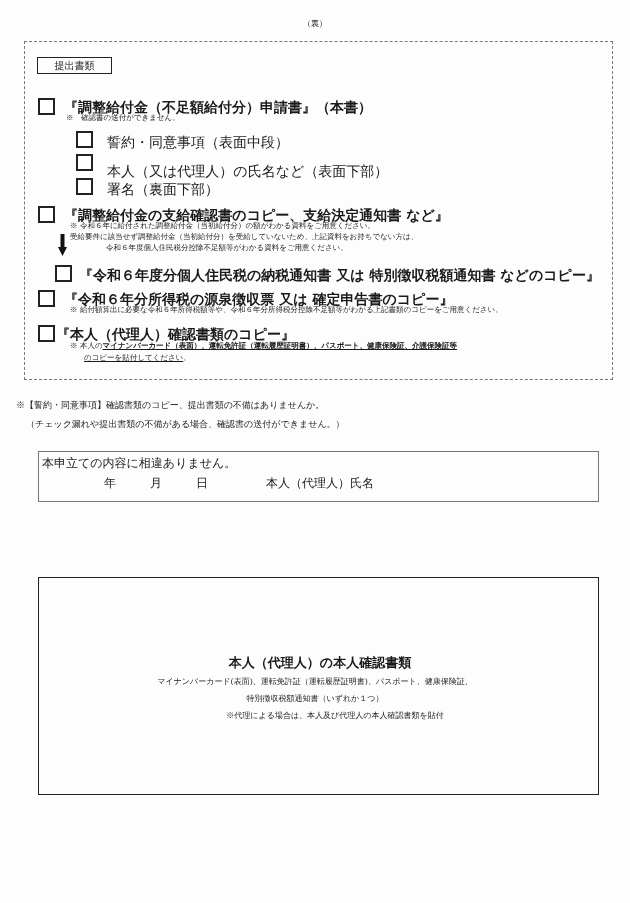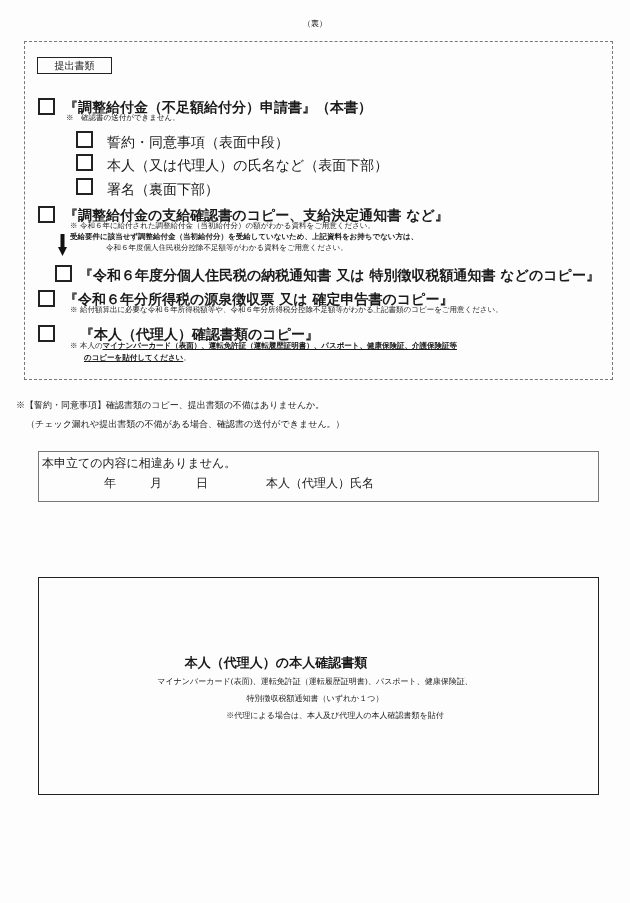--- a/index.html
+++ b/index.html
@@ -18,68 +18,68 @@
   .note { font-size:7.5px; white-space:nowrap; line-height:11px; }
   .sub { font-size:14px; white-space:nowrap; }
   .u { text-decoration:underline; }
   .arrow { left:58px; top:234px; width:9px; height:22px; }
   .notice { font-size:9px; white-space:nowrap; }
   .sig-box { left:38px; top:451px; width:561px; height:51px; border:1px solid #777;
              box-sizing:border-box; }
   .sig-text { font-size:12px; white-space:nowrap; }
   .id-box { left:38px; top:577px; width:561px; height:218px; border:1.5px solid #222;
             box-sizing:border-box; }
-  .id-title { left:0; width:552px; top:654px; text-align:center; font-size:13px; font-weight:bold; }
+  .id-title { left:0; width:552px; top:654px; text-align:center; font-size:13px; font-weight:bold;padding-left:44px; }
   .id-line { left:0; width:630px; text-align:center; font-size:8px; }
 </style>
 </head>
 <body>
 
 <div class="abs page-label">（裏）</div>
 
 <div class="abs dashed-box"></div>
 <div class="abs section-label">
   <span>提出書類</span>
 </div>
 
 <div class="abs cb" style="left:38px;top:98px;"></div>
 <div class="abs title" style="left:64px;top:99px;">『調整給付金（不足額給付分）申請書』（本書）</div>
 <div class="abs note" style="left:66px;top:112px;">※　確認書の送付ができません。</div>
 
 <div class="abs cb-sm" style="left:76px;top:131px;"></div>
 <div class="abs sub" style="left:107px;top:134px;">誓約・同意事項（表面中段）</div>
 <div class="abs cb-sm" style="left:76px;top:154px;"></div>
-<div class="abs sub" style="left:107px;top:157px;">本人（又は代理人）の氏名など（表面下部）</div>
+<div class="abs sub" style="left:107px;top:163px;">本人（又は代理人）の氏名など（表面下部）</div>
 <div class="abs cb-sm" style="left:76px;top:178px;"></div>
 <div class="abs sub" style="left:107px;top:181px;">署名（裏面下部）</div>
 
 <div class="abs cb" style="left:38px;top:206px;"></div>
 <div class="abs title" style="left:64px;top:207px;">『調整給付金の支給確認書のコピー、支給決定通知書 など』</div>
 <div class="abs note" style="left:70px;top:220px;">※ 令和６年に給付された調整給付金（当初給付分）の額がわかる資料をご用意ください。</div>
-<div class="abs note" style="left:70px;top:231px;font-weight:bold;">受給要件に該当せず調整給付金（当初給付分）を受給していないため、上記資料をお持ちでない方は、</div>
+<div class="abs note" style="left:70px;top:231px;">受給要件に該当せず調整給付金（当初給付分）を受給していないため、上記資料をお持ちでない方は、</div>
 <div class="abs note" style="left:70px;top:242px;margin-left:36px;">令和６年度個人住民税分控除不足額等がわかる資料をご用意ください。</div>
 
 <svg class="abs arrow" viewBox="0 0 9 22">
   <rect x="2.5" y="0" width="4" height="14" fill="#111"></rect>
   <polygon points="0,13 9,13 4.5,22" fill="#111"></polygon>
 </svg>
 <div class="abs cb" style="left:55px;top:265px;"></div>
 <div class="abs title" style="left:79px;top:267px;font-weight:bold;">『令和６年度分個人住民税の納税通知書 又は 特別徴収税額通知書 などのコピー』</div>
 
 <div class="abs cb" style="left:38px;top:290px;"></div>
 <div class="abs title" style="left:64px;top:291px;">『令和６年分所得税の源泉徴収票 又は 確定申告書のコピー』</div>
 <div class="abs note" style="left:70px;top:304px;">※ 給付額算出に必要な令和６年所得税額等や、令和６年分所得税分控除不足額等がわかる上記書類のコピーをご用意ください。</div>
 
 <div class="abs cb" style="left:38px;top:325px;"></div>
-<div class="abs title" style="left:80px;top:326px;">『本人（代理人）確認書類のコピー』</div>
+<div class="abs title" style="left:56px;top:326px;">『本人（代理人）確認書類のコピー』</div>
 <div class="abs note" style="left:70px;top:340px;">
   <span>※ 本人の</span><span class="u" style="font-weight:bold;">マイナンバーカード（表面）、運転免許証（運転履歴証明書）、パスポート、健康保険証、介護保険証等</span>
 </div>
 <div class="abs note" style="left:84px;top:352px;">
-  <span class="u" style="font-weight:bold;">のコピーを貼付してください</span><span>。</span>
+  <span class="u" style="font-weight:normal;">のコピーを貼付してください</span><span>。</span>
 </div>
 
 <div class="abs notice" style="left:16px;top:399px;">※【誓約・同意事項】確認書類のコピー、提出書類の不備はありませんか。</div>
 <div class="abs notice" style="left:26px;top:418px;">（チェック漏れや提出書類の不備がある場合、確認書の送付ができません。）</div>
 
 <div class="abs sig-box"></div>
 <div class="abs sig-text" style="left:42px;top:455px;">本申立ての内容に相違ありません。</div>
 <div class="abs sig-text" style="left:104px;top:475px;">年</div>
 <div class="abs sig-text" style="left:150px;top:475px;">月</div>
 <div class="abs sig-text" style="left:196px;top:475px;">日</div>

